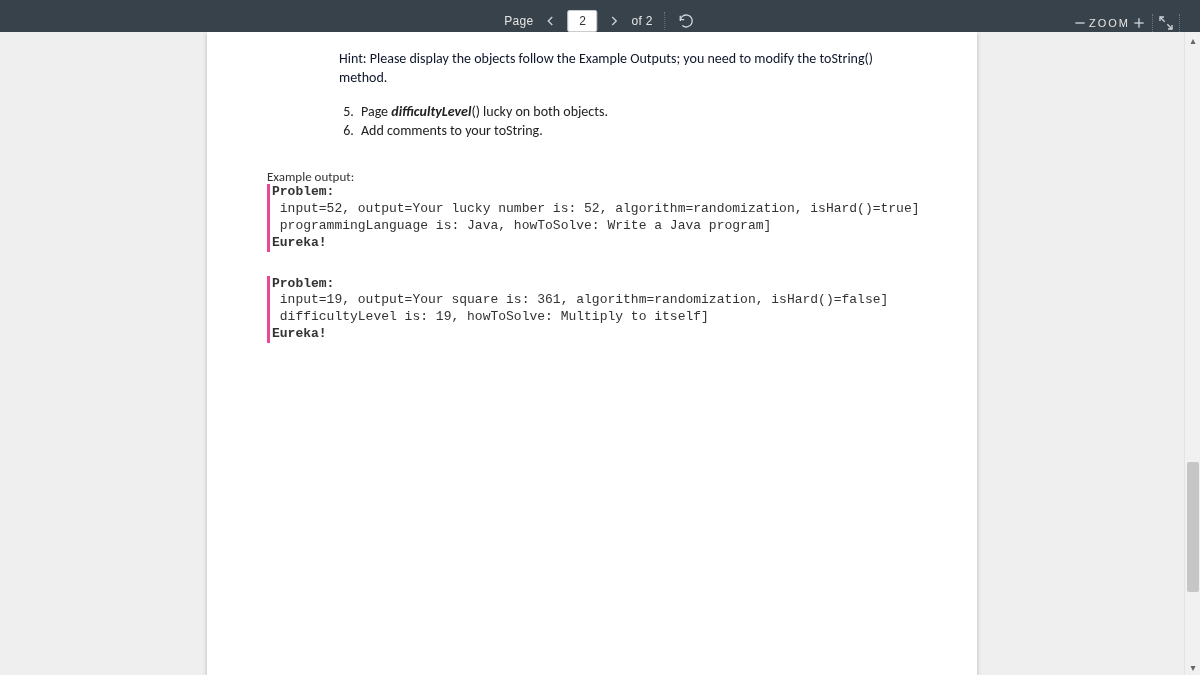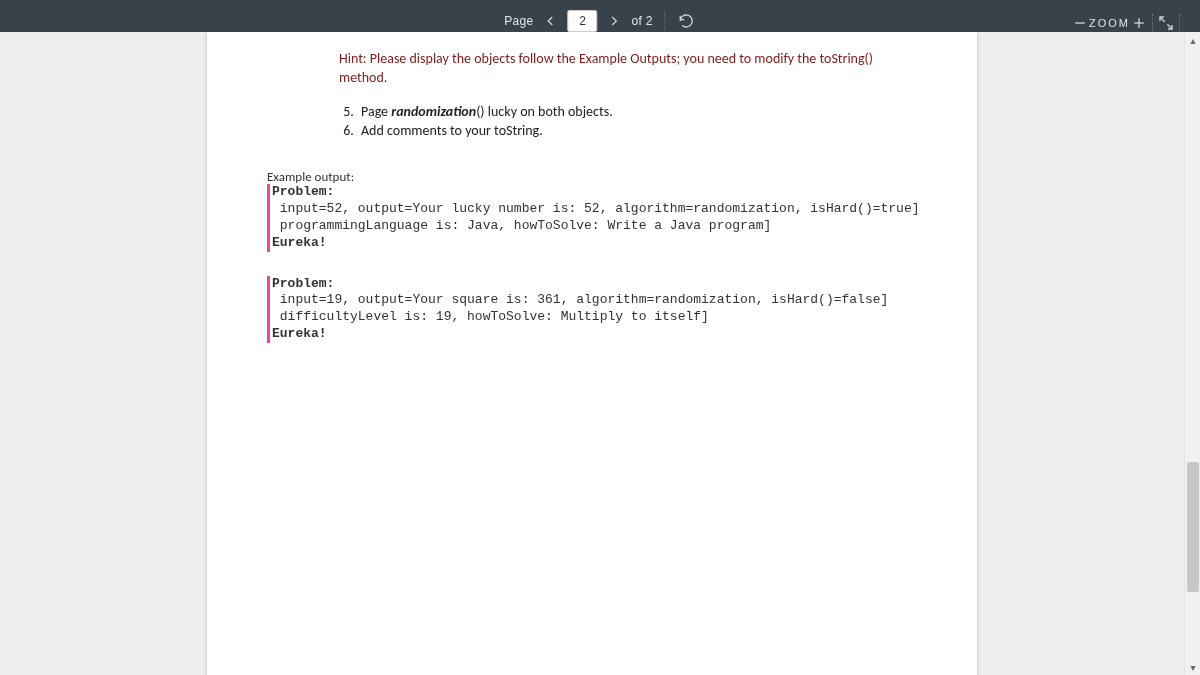--- a/index.html
+++ b/index.html
@@ -76,21 +76,21 @@
     background: #fff;
     box-shadow: 0 1px 4px rgba(0,0,0,0.25);
     padding: 18px 60px 40px 60px;
     margin-top: 0;
     min-height: 800px;
   }
 
   .hint {
     font-family: Calibri, "Segoe UI", sans-serif;
     font-size: 14px;
-    color: #7f1d1d;
+    color: #0f172a;
     margin-left: 72px;
     margin-bottom: 14px;
     line-height: 1.35;
   }
   ol.steps {
     font-family: Calibri, "Segoe UI", sans-serif;
     font-size: 14px;
     color: #222;
     margin-left: 72px;
     padding-left: 18px;
@@ -195,21 +195,21 @@
 
 <div class="viewport">
   <div class="page">
 
     <div class="hint">
       <span>Hint: </span><span>Please display the objects follow the Example Outputs; you need to modify the toString() method.</span>
     </div>
 
     <ol class="steps" start="5">
       <li>
-        <span>Page </span><span class="bold-ital">randomization</span><span>() lucky on both objects.</span>
+        <span>Page </span><span class="bold-ital">difficultyLevel</span><span>() lucky on both objects.</span>
       </li>
       <li>
         <span>Add comments to your toString.</span>
       </li>
     </ol>
 
     <div class="example-label">Example output:</div>
 
     <div class="codeblock"><span class="bold">Problem:</span>
 <span> input=52, output=Your lucky number is: 52, algorithm=randomization, isHard()=true]</span>

